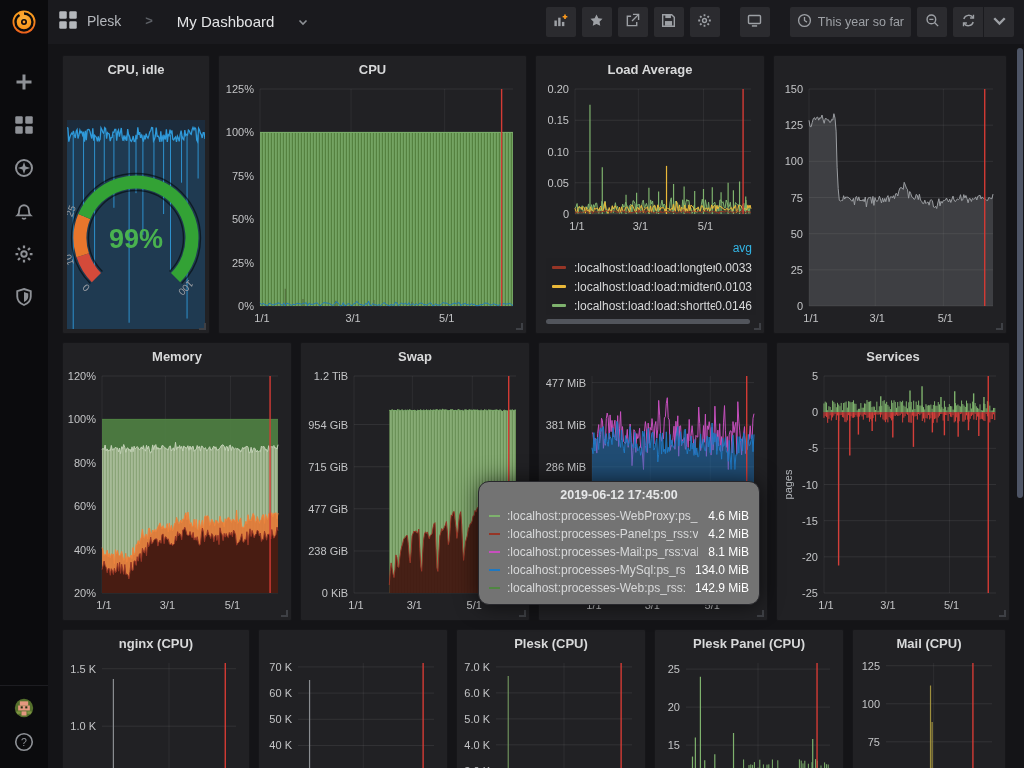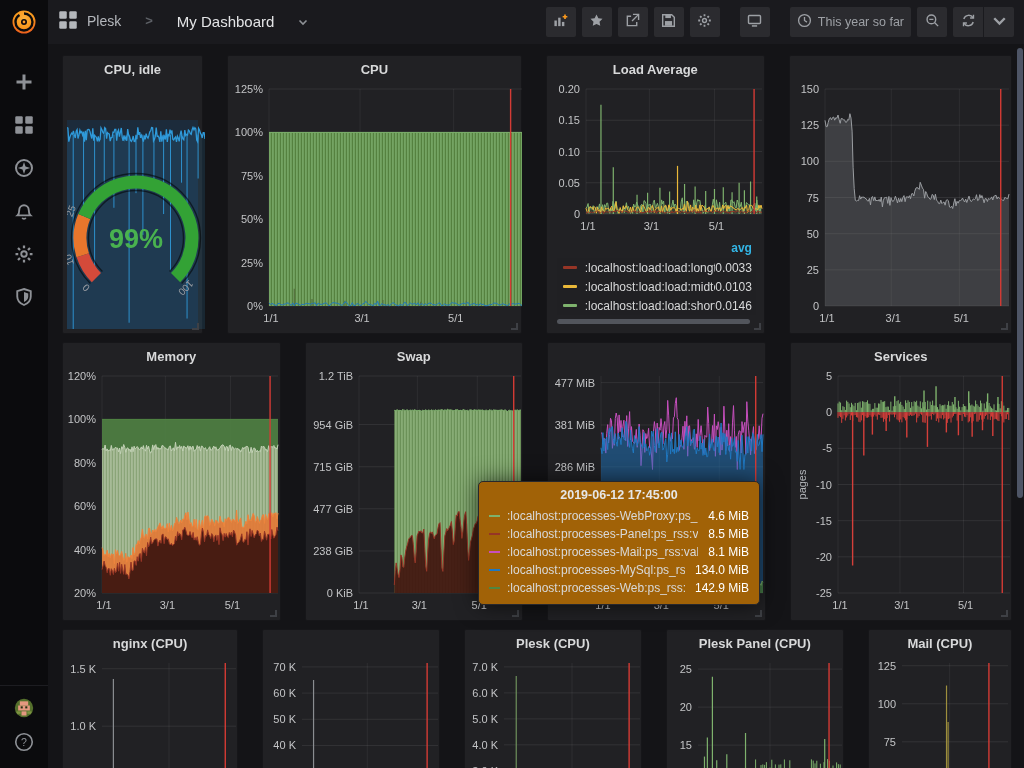--- a/index.html
+++ b/index.html
@@ -24,42 +24,42 @@
   .tbtn{height:30px;min-width:30px;background:#2b2b2f;border-radius:2px;display:flex;align-items:center;
     justify-content:center;color:#9da0a5;padding:0 7px;cursor:pointer;font-size:12.5px;gap:6px}
   .tbtn svg{width:15px;height:15px}
   .tgap{width:8px}
   .tsplit{display:flex;gap:1px}
   .tsplit .tbtn{border-radius:0}
   .tsplit .tbtn:first-child{border-radius:2px 0 0 2px}
   .tsplit .tbtn:last-child{border-radius:0 2px 2px 0}
   
   .dash{flex:1;padding:11px 12px 0 14px;overflow:hidden}
-  .row{display:flex;gap:24px;margin-bottom:8px}
+  .row{display:flex;gap:8px;margin-bottom:8px}
   .row .panel{height:279px}
   .row.row3 .panel{height:240px}
   .panel{background:#212124;border:1px solid #161619;border-radius:2px;position:relative}
   .ptitle{height:26px;line-height:27px;text-align:center;font-size:13px;font-weight:700;color:#d8d9da;cursor:pointer;white-space:nowrap;overflow:hidden}
   .ptitle .caret{color:#9da0a5;font-size:10px}
   .chart{position:absolute;left:5px;right:5px;top:28px;bottom:5px}
   .chart-short{bottom:97px}
   .chart svg{display:block}
   svg text{font-family:"Liberation Sans",sans-serif}
   .rsz{position:absolute;right:3px;bottom:3px;width:7px;height:7px;border-right:2px solid #3e4045;border-bottom:2px solid #3e4045;cursor:nwse-resize}
   
   .legend{position:absolute;left:10px;right:8px;bottom:4px;height:90px;font-size:12px}
-  .legend-h{text-align:right;padding:2px 4px 3px 0;font-weight:700}
+  .legend-h{text-align:right;padding:2px 4px 3px 0;font-weight:400}
   .lrow{display:flex;align-items:center;height:19px;background:#202023;cursor:pointer}
   .lrow i{width:14px;height:3px;border-radius:1px;margin:0 8px 0 6px;flex:0 0 14px}
   .lrow .ll{color:#d8d9da;white-space:nowrap;overflow:hidden}
   .lrow .lv{margin-left:auto;padding-right:4px;color:#d8d9da}
   .lscroll{height:5px;background:#52555c;border-radius:3px;margin-top:4px;width:97%;cursor:pointer}
   
-  .gtooltip{position:absolute;left:430px;top:481px;width:282px;background:#a16207;border:1px solid #27272c;
-    border-radius:5px;padding:6px 10px 7px;z-index:60;box-shadow:0 0 22px rgba(0,0,0,.65);font-size:12px}
+  .gtooltip{position:absolute;left:430px;top:481px;width:282px;background:#737373;border:1px solid #27272c;
+    border-radius:11px;padding:6px 10px 7px;z-index:60;box-shadow:0 0 22px rgba(0,0,0,.65);font-size:12px}
   .gtooltip .tts{text-align:center;font-weight:700;color:#e6e7e8;padding-bottom:5px;font-size:12.5px}
   .trow{display:flex;align-items:center;height:18px}
   .trow i{width:11px;height:0;border-top:2px solid;margin-right:7px;flex:0 0 11px}
   .trow .tl{color:#d8d9da;white-space:nowrap;overflow:hidden}
   .trow .tv{margin-left:auto;font-weight:400;color:#fff;padding-left:10px;white-space:nowrap}
   
   .vscroll{position:absolute;right:1px;top:48px;width:6px;height:450px;background:#4e5566;border-radius:3px;z-index:70;cursor:grab}
 </style>
 </head>
 <body>
@@ -1012,21 +1012,21 @@
       <div class="tts">2019-06-12 17:45:00</div>
       <div>
           <div class="trow">
             <i style="border-top-color: rgb(126, 178, 109);"></i>
             <span class="tl">:localhost:processes-WebProxy:ps_rss:value:</span>
             <b class="tv">4.6 MiB</b>
           </div>
           <div class="trow">
             <i style="border-top-color: rgb(150, 53, 38);"></i>
             <span class="tl">:localhost:processes-Panel:ps_rss:value:</span>
-            <b class="tv">8.5 MiB</b>
+            <b class="tv">4.2 MiB</b>
           </div>
           <div class="trow">
             <i style="border-top-color: rgb(199, 79, 190);"></i>
             <span class="tl">:localhost:processes-Mail:ps_rss:value:</span>
             <b class="tv">8.1 MiB</b>
           </div>
           <div class="trow">
             <i style="border-top-color: rgb(31, 120, 193);"></i>
             <span class="tl">:localhost:processes-MySql:ps_rss:value:</span>
             <b class="tv">134.0 MiB</b>

